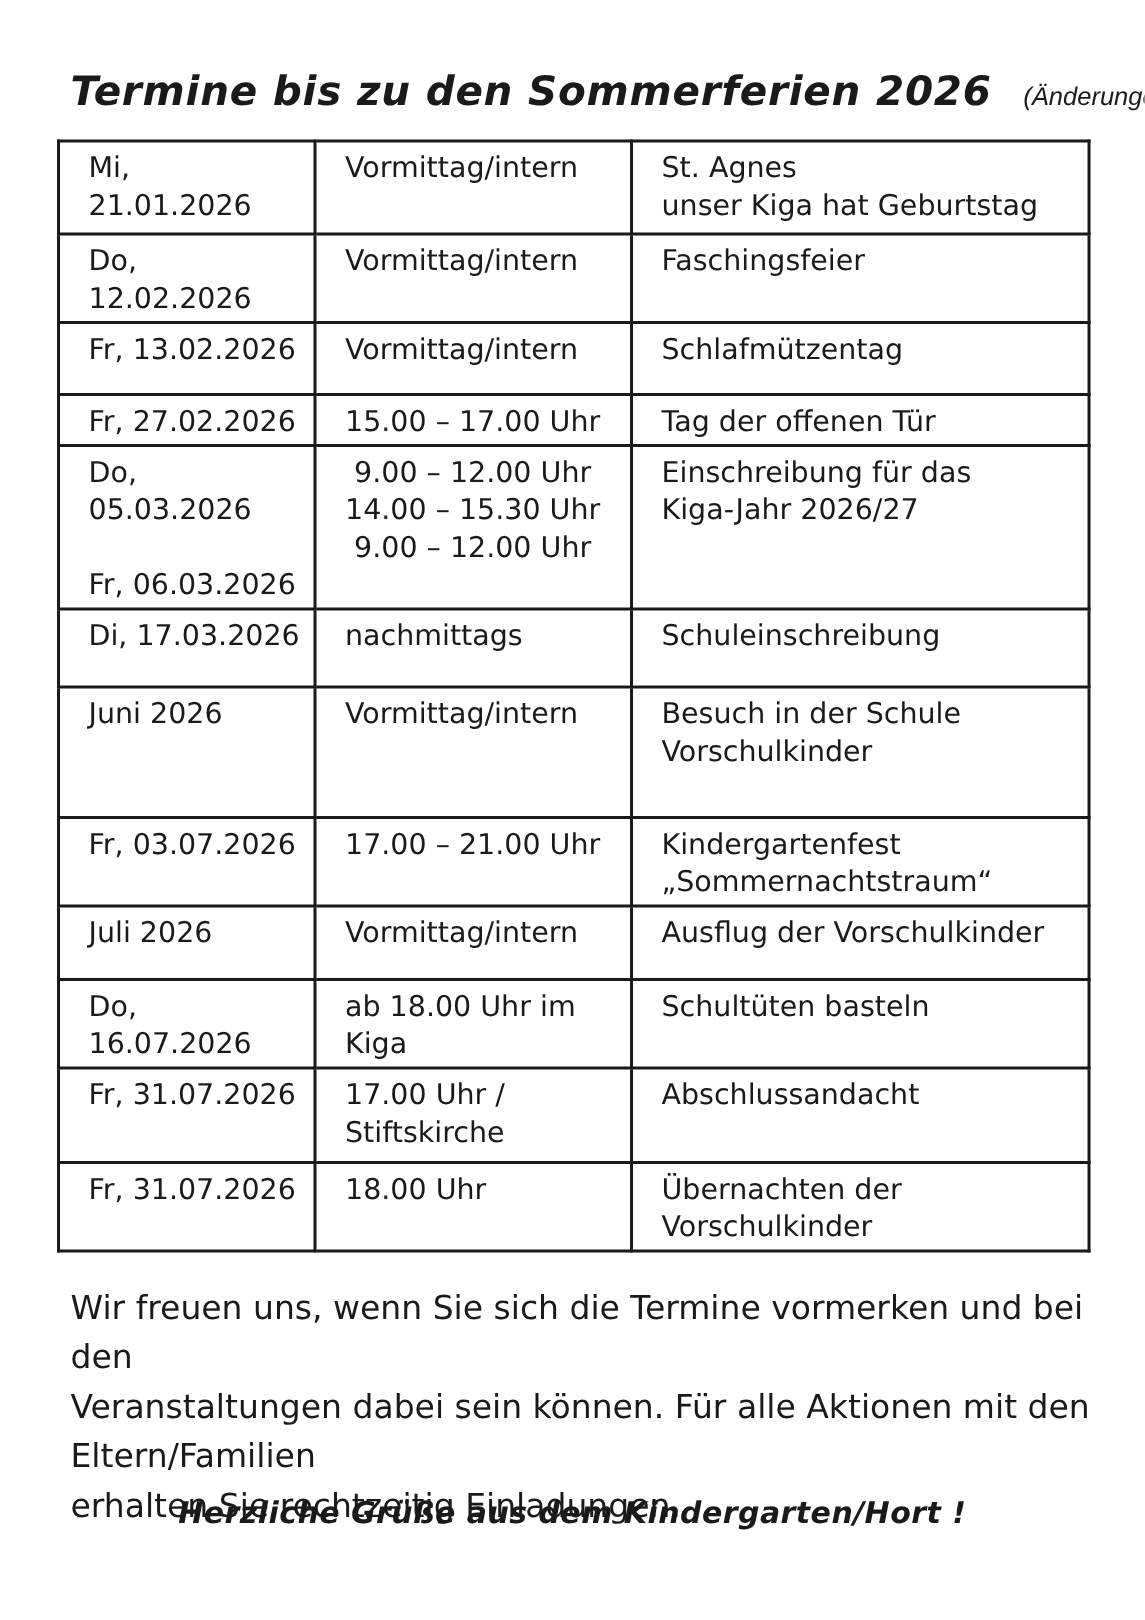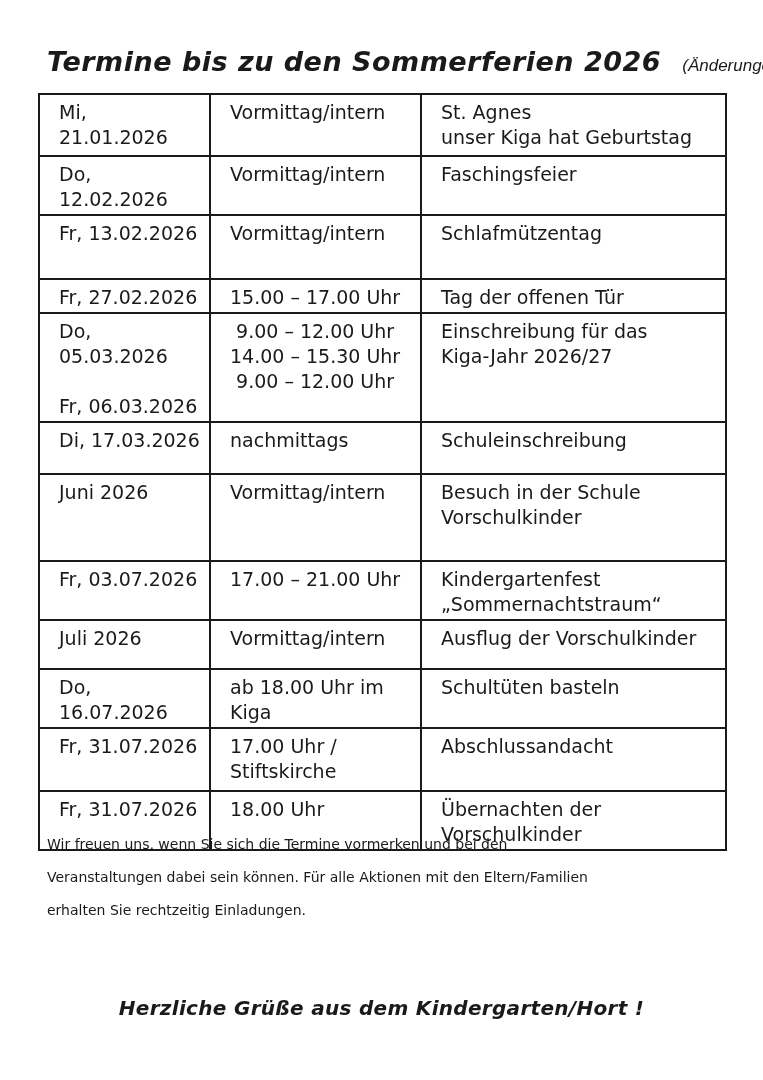--- a/index.html
+++ b/index.html
@@ -54,24 +54,24 @@
     font-size: 19px;
     line-height: 25px;
     white-space: pre-wrap;
     overflow: hidden;
   }
   .cell-line {
     min-height: 25px;
   }
   .footer-paragraph {
     position: absolute;
-    top: 828px;
+    top: 856px;
     left: 47px;
     width: 680px;
-    font-size: 14px;
+    font-size: 22px;
     line-height: 33px;
   }
   .footer-closing {
     position: absolute;
     top: 978px;
     left: 0;
     width: 763px;
     text-align: center;
     font-size: 20px;
     font-weight: bold;
@@ -100,21 +100,21 @@
         <tr style="height: 62px;">
           <td><div class="cell-line">Mi, 21.01.2026</div></td>
           <td><div class="cell-line">Vormittag/intern</div></td>
           <td><div class="cell-line">St. Agnes</div><div class="cell-line">unser Kiga hat Geburtstag</div></td>
         </tr>
         <tr style="height: 50px;">
           <td><div class="cell-line">Do, 12.02.2026</div></td>
           <td><div class="cell-line">Vormittag/intern</div></td>
           <td><div class="cell-line">Faschingsfeier</div></td>
         </tr>
-        <tr style="height: 64px;">
+        <tr style="height: 48px;">
           <td><div class="cell-line">Fr, 13.02.2026</div></td>
           <td><div class="cell-line">Vormittag/intern</div></td>
           <td><div class="cell-line">Schlafmützentag</div></td>
         </tr>
         <tr style="height: 33px;">
           <td><div class="cell-line">Fr, 27.02.2026</div></td>
           <td><div class="cell-line">15.00 – 17.00 Uhr</div></td>
           <td><div class="cell-line">Tag der offenen Tür</div></td>
         </tr>
         <tr style="height: 100px;">

